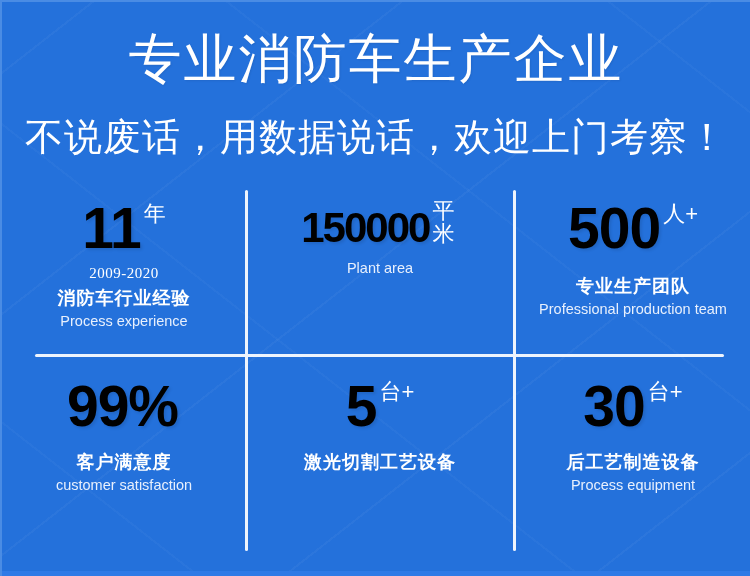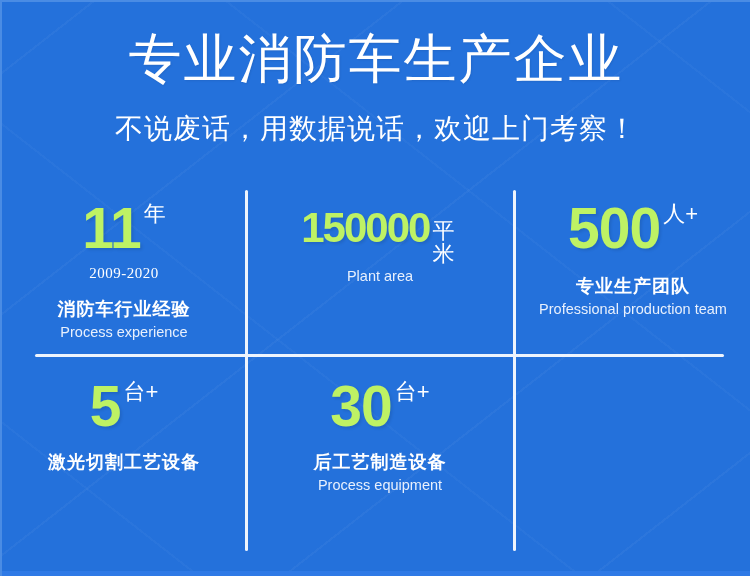--- a/index.html
+++ b/index.html
@@ -65,23 +65,23 @@
   .main-title {
     color: #ffffff;
     font-size: 53px;
     line-height: 62px;
     letter-spacing: 2px;
     font-weight: 500;
     text-shadow: 1px 1px 2px rgba(0,0,0,0.08);
     white-space: nowrap;
   }
   .sub-title {
-    margin-top: 20px;
-    color: #ffffff;
-    font-size: 28px;
+    margin-top: 28px;
+    color: #ffffff;
+    font-size: 38px;
     line-height: 38px;
     letter-spacing: 1px;
     font-weight: 400;
     white-space: nowrap;
   }
 
   
   .stats {
     position: absolute;
     left: 0;
@@ -103,21 +103,21 @@
   .cell.r1 { justify-content: flex-start; padding-top: 14px; }
   .cell.r2 { justify-content: flex-start; padding-top: 22px; }
 
   .bignum-row {
     display: flex;
     align-items: flex-start;
     justify-content: center;
     line-height: 1;
   }
   .bignum {
-    color: #bef264;
+    color: #000000;
     font-weight: bold;
     font-size: 57px;
     line-height: 58px;
     letter-spacing: -1px;
     text-shadow: 2px 2px 3px rgba(0,0,0,0.10);
   }
   .bignum.wide { font-size: 42px; letter-spacing: -2px; }
   .unit {
     color: #ffffff;
     font-size: 22px;
@@ -125,34 +125,35 @@
     font-weight: 500;
     margin-left: 3px;
     margin-top: 3px;
     white-space: nowrap;
   }
   .unit.stacked {
     width: 1.2em;
     white-space: normal;
     word-break: break-all;
     line-height: 23px;
-    margin-top: 20px;
+    margin-top: 2px;
+    font-family: Liberation Mono, monospace;
   }
 
   .range {
     margin-top: 7px;
     color: #ffffff;
     font-size: 15px;
     line-height: 18px;
     letter-spacing: 0.5px;
     font-weight: 400;
     font-family: Liberation Serif, serif;
   }
   .label-cn {
-    margin-top: 16px;
+    margin-top: 5px;
     color: #ffffff;
     font-size: 18px;
     line-height: 23px;
     font-weight: bold;
     letter-spacing: 1px;
     white-space: nowrap;
   }
   .label-en {
     margin-top: 2px;
     color: #e8f0fd;
@@ -229,20 +230,28 @@
 
     <div class="cell r1">
       <div class="bignum-row">
         <span class="bignum">500</span>
         <span class="unit">人+</span>
       </div>
       <div class="label-cn" style="margin-top:18px">专业生产团队</div>
       <div class="label-en">Professional production team</div>
     </div>
 
+    <div class="cell r2">
+      <div class="bignum-row">
+        <span class="bignum">99%</span>
+        <span class="unit"></span>
+      </div>
+      <div class="label-cn">客户满意度</div>
+      <div class="label-en">customer satisfaction</div>
+    </div>
 
     <div class="cell r2">
       <div class="bignum-row">
         <span class="bignum">5</span>
         <span class="unit">台+</span>
       </div>
       <div class="label-cn">激光切割工艺设备</div>
     </div>
 
     <div class="cell r2">

